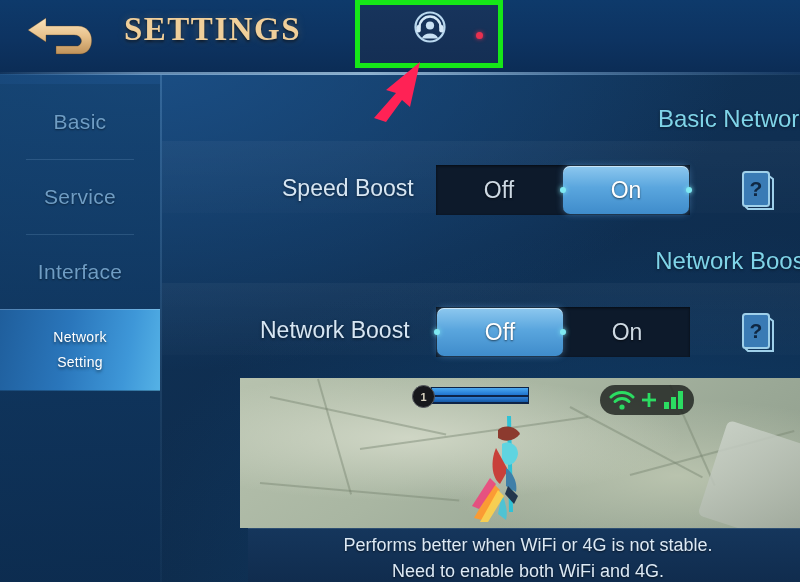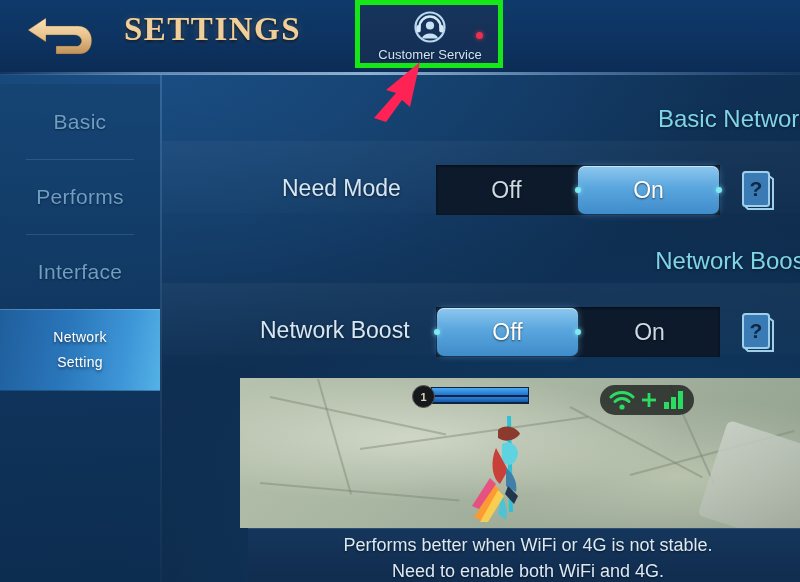--- a/index.html
+++ b/index.html
@@ -196,21 +196,21 @@
     font-size: 23px;
     color: #d7e6f3;
     white-space: nowrap;
     text-shadow: 0 1px 3px rgba(0,0,0,0.55);
   }
   #label-speed { left: 120px; top: 100px; }
   #label-boost { left:  98px; top: 242px; }
 
   .toggle {
     position: absolute;
-    width: 284px; height: 50px;
+    width: 254px; height: 50px;
     background: #0d1a2b;
     box-shadow: inset 0 1px 3px rgba(0,0,0,0.6);
     display: flex;
     cursor: pointer;
   }
   #toggle-speed { left: 274px; top: 90px; }
   #toggle-boost { left: 274px; top: 232px; }
 
   .toggle .opt {
     flex: 1;
@@ -358,61 +358,60 @@
       <div class="glyph">
         <svg width="40" height="38" viewBox="0 0 40 38">
           <circle cx="20" cy="19" r="14.5" fill="none" stroke="#b9d8ef" stroke-width="2.2"></circle>
           <path d="M9.5,19 a10.5,10.5 0 0 1 21,0" fill="none" stroke="#d4e8f8" stroke-width="2.4"></path>
           <rect x="6.4" y="17" width="4.4" height="7.5" rx="2.2" fill="#d4e8f8"></rect>
           <rect x="29.2" y="17" width="4.4" height="7.5" rx="2.2" fill="#d4e8f8"></rect>
           <circle cx="20" cy="17.5" r="4.1" fill="#c9e1f4"></circle>
           <path d="M11.8,30.5 a8.6,7 0 0 1 16.4,0 z" fill="#c9e1f4"></path>
         </svg>
       </div>
-      <div class="caption">Customer Service</div>
       <div id="cs-dot"></div>
     </div>
 
 
     <div id="topbar-underline"></div>
   </div>
 
   <div id="highlight-box"></div>
 
   <svg id="annot-arrow" viewBox="0 0 120 62">
     <path d="M68,2 L34,30 L44,33 L22,58 L34,62 L50,40 L58,47 Z" fill="#ff2255"></path>
   </svg>
 
   <div id="sidebar">
     <div class="side-item">
       <span>Basic</span>
     </div>
     <div class="side-item">
-      <span>Performs</span>
+      <span>Service</span>
     </div>
     <div class="side-item">
       <span>Interface</span>
     </div>
     <div class="side-item selected">
       <span>
         <span>Network</span><br>
         <span>Setting</span>
       </span>
     </div>
   </div>
   <div id="sidebar-edge"></div>
 
   <div id="main">
 
     <div class="row-band" id="band-1"></div>
     <div class="row-band" id="band-2"></div>
 
     <div class="section-head" id="head-basic">Basic Network S</div>
 
-    <div class="setting-label" id="label-speed">Need Mode</div>
+    <div class="setting-label" id="label-speed">Speed Boost</div>
 
     <div class="toggle" id="toggle-speed">
       <div class="opt">Off</div>
       <div class="opt active">On</div>
     </div>
 
     <div class="help-icon" id="help-speed">
       <svg width="36" height="44" viewBox="0 0 36 44">
         <rect x="3" y="4" width="26" height="34" rx="2.5" fill="#3a7bb5" stroke="#9fd0ea" stroke-width="2"></rect>
         <path d="M29,8 L33,11 L33,41 L8,41 L5,38" fill="none" stroke="#9fd0ea" stroke-width="2"></path>

